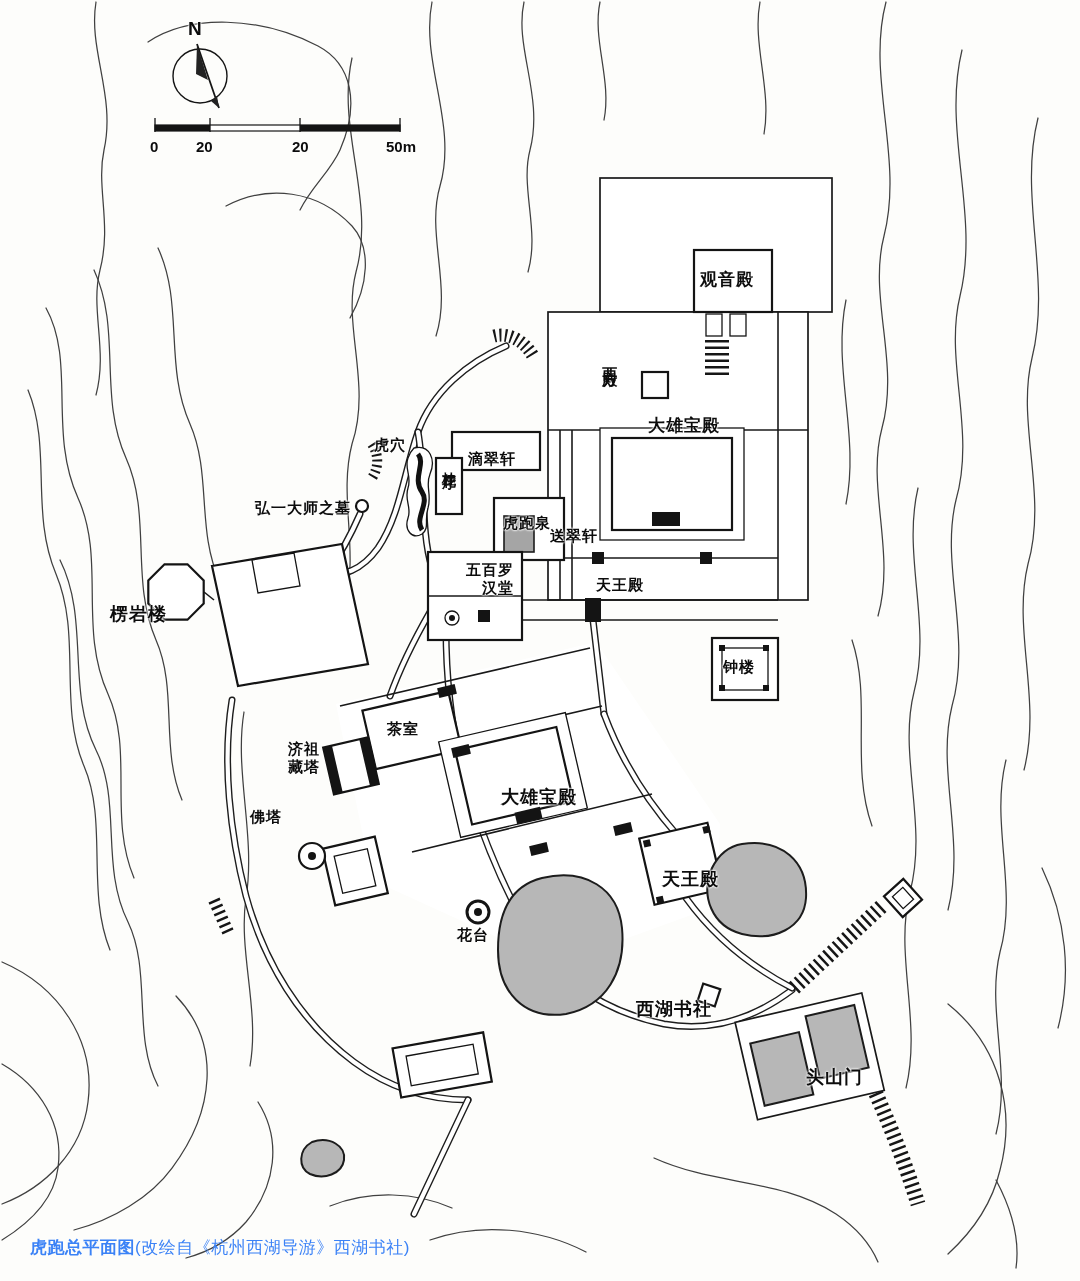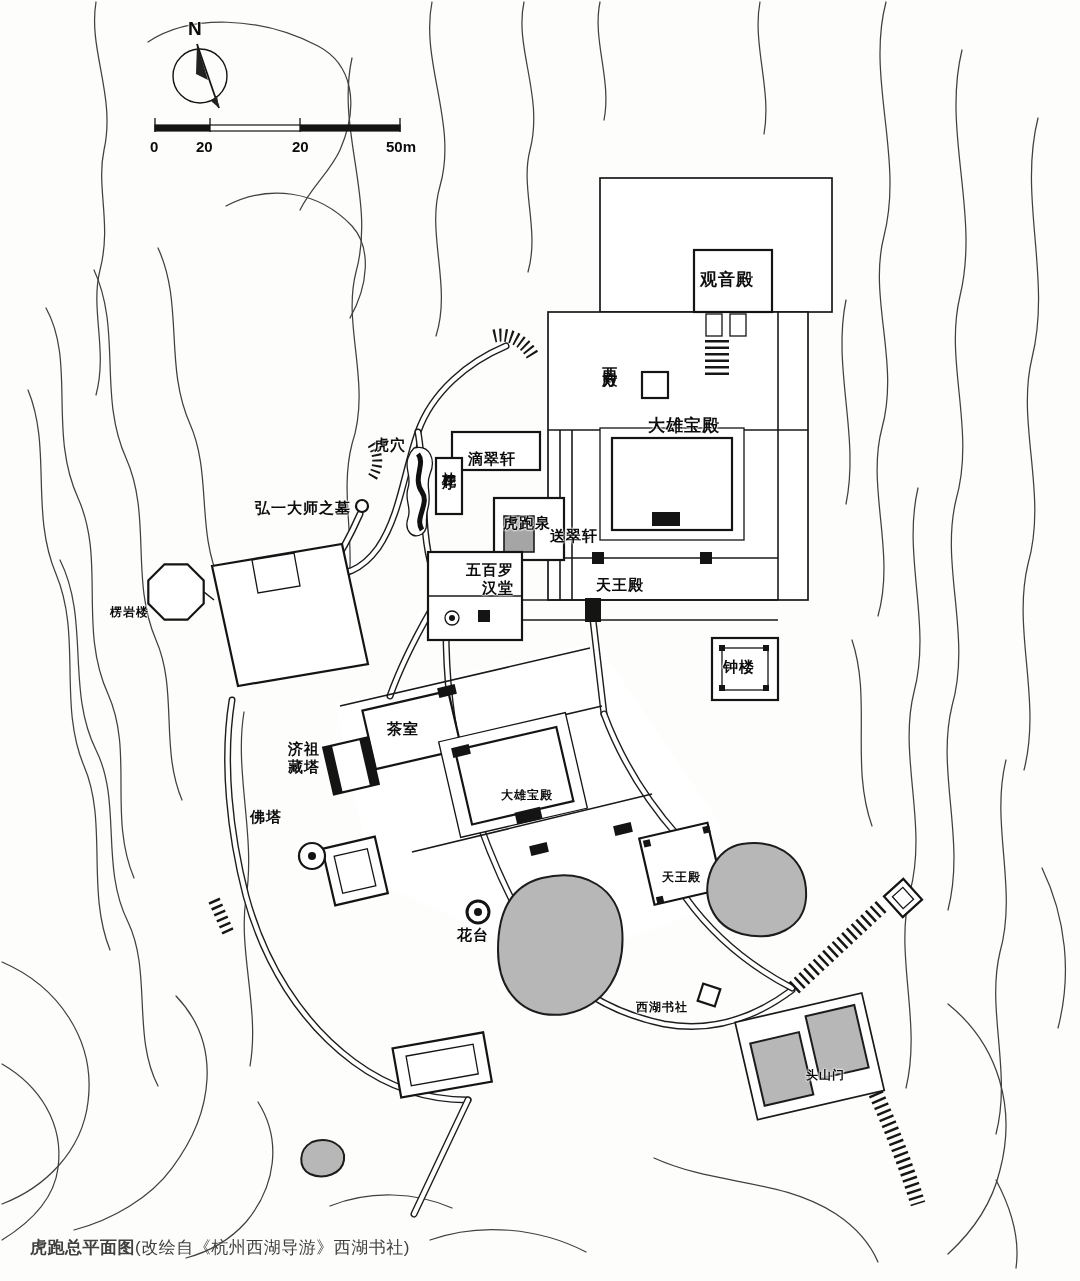--- a/index.html
+++ b/index.html
@@ -21,27 +21,27 @@
   .rfill{fill:none;stroke:#ffffff;stroke-width:4.2;stroke-linecap:round;}
   .ramp{fill:none;stroke:#161616;stroke-linecap:butt;}
   .backdrop{fill:#ffffff;stroke:none;}
   
   .lbl{
     position:absolute;color:#0c0c0c;font-size:15px;font-weight:600;
     letter-spacing:1px;white-space:nowrap;line-height:1.18;
     text-shadow:0 0 2px #fff,0 0 2px #fff,0 0 3px #fff;
   }
   .lg{font-size:17px;}
-  .md{font-size:12px;}
+  .md{font-size:18px;font-family:Liberation Mono, monospace;}
   .sm{font-size:14px;}
   .wrap{white-space:normal;text-align:right;}
   .v{writing-mode:vertical-rl;text-orientation:upright;letter-spacing:2px;}
   .north{font-size:19px;font-weight:bold;letter-spacing:0;}
   .tick{font-size:15px;font-weight:600;letter-spacing:0;}
-  .caption{font-size:17px;color:#404040;letter-spacing:.5px;font-weight:500;}
+  .caption{font-size:17px;color:#3b82f6;letter-spacing:.5px;font-weight:500;}
   .caption .b{font-weight:bold;}
 </style>
 </head>
 <body>
 
 <div class="stage">
 
   <svg width="1080" height="1281" viewBox="0 0 1080 1281">
 
     <g>

